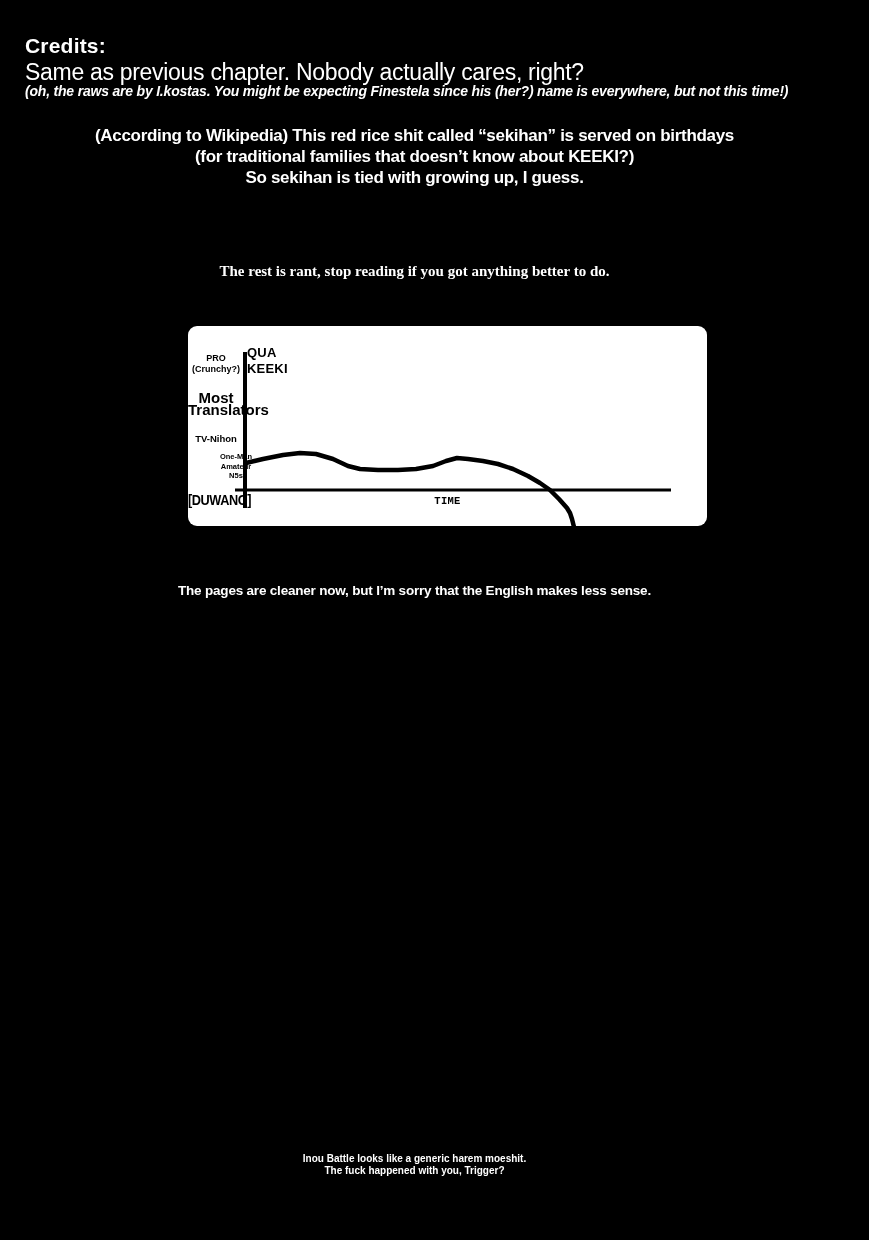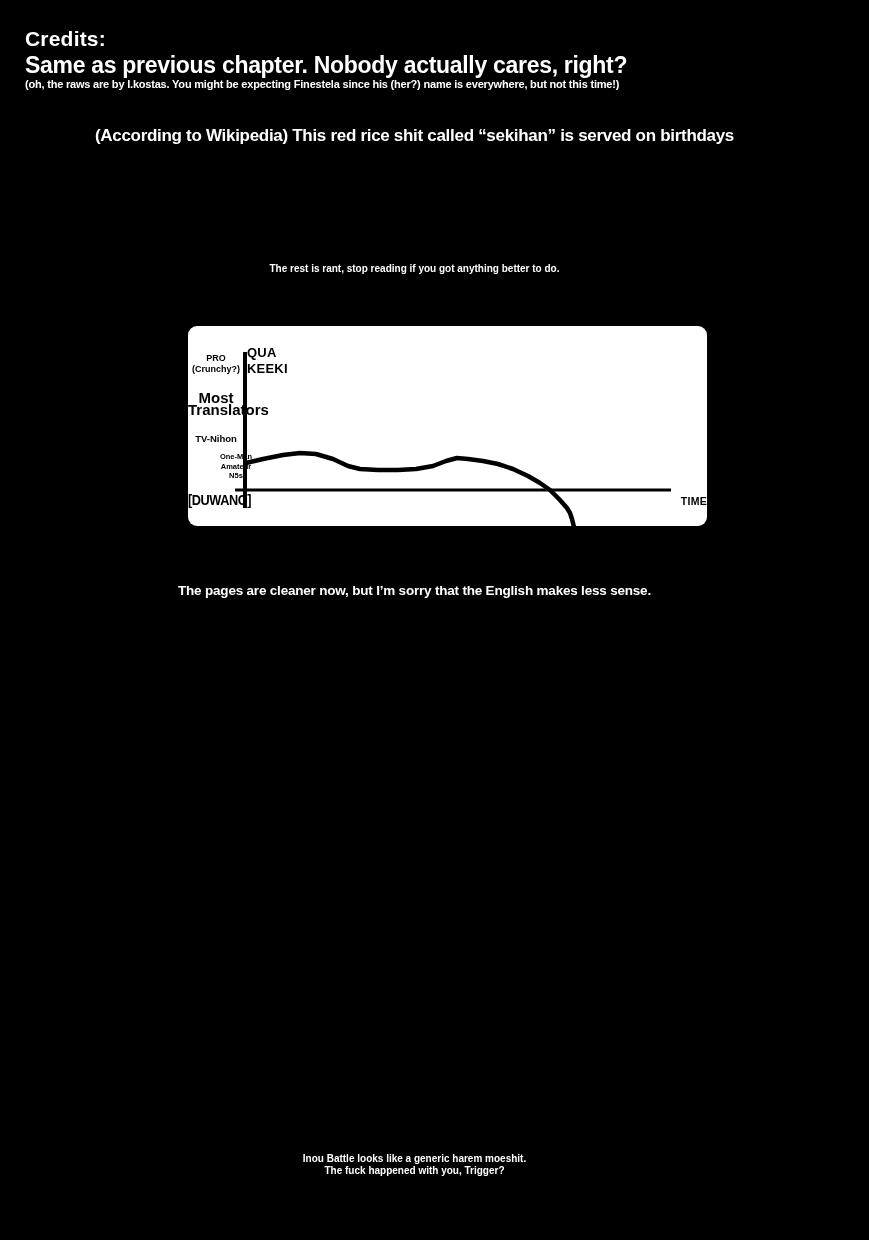--- a/index.html
+++ b/index.html
@@ -16,43 +16,44 @@
     position: relative;
     width: 869px;
     height: 1240px;
     background: #000;
   }
 
   
   .header {
     position: absolute;
     left: 25px;
-    top: 26px;
+    top: 33px;
     text-align: left;
   }
   .credits-title {
     font-size: 21px;
     font-weight: bold;
     line-height: 26px;
     letter-spacing: 0.2px;
     white-space: nowrap;
   }
   .credits-subtitle {
     font-size: 23px;
-    font-weight: bold;
+    font-weight: normal;
     line-height: 26px;
     letter-spacing: -0.3px;
     white-space: nowrap;
   }
   .credits-note {
-    font-size: 11px;
+    font-size: 14px;
     font-weight: bold;
     line-height: 12px;
     letter-spacing: -0.2px;
     white-space: nowrap;
+    font-style: italic;
   }
 
   
   .center-stack {
     position: absolute;
     left: 0;
     width: 829px;
     display: flex;
     flex-direction: column;
     align-items: center;
@@ -61,23 +62,24 @@
   .wiki-line {
     font-size: 17px;
     font-weight: bold;
     line-height: 21px;
     letter-spacing: -0.3px;
     white-space: nowrap;
     text-align: center;
   }
   .rant-block { top: 263px; }
   .rant-line {
-    font-size: 10px;
-    font-weight: bold;
-    white-space: nowrap;
+    font-size: 15px;
+    font-weight: bold;
+    white-space: nowrap;
+    font-family: Liberation Serif, serif;
   }
   .pages-block { top: 583px; }
   .pages-line {
     font-size: 13.5px;
     font-weight: bold;
     letter-spacing: -0.2px;
     white-space: nowrap;
   }
   .footer-block { top: 1153px; }
   .footer-line {
@@ -135,37 +137,40 @@
     transform: scaleX(0.82);
     transform-origin: left center;
     text-align: center;
     white-space: nowrap;
   }
   .xlabel {
     left: 0;
     right: 0;
     top: 169px;
     font-size: 10.5px;
-    text-align: right;
+    text-align: center;
     letter-spacing: 0.3px;
+    font-family: Liberation Mono, monospace;
   }
 </style>
 </head>
 <body>
 
 <div class="page">
 
   <div class="header">
     <div class="credits-title">Credits:</div>
     <div class="credits-subtitle">Same as previous chapter. Nobody actually cares, right?</div>
     <div class="credits-note">(oh, the raws are by I.kostas. You might be expecting Finestela since his (her?) name is everywhere, but not this time!)</div>
   </div>
 
   <div class="center-stack wiki-block">
     <div class="wiki-line">(According to Wikipedia) This red rice shit called “sekihan” is served on birthdays</div>
+    <div class="wiki-line">(for traditional families that doesn’t know about KEEKI?)</div>
+    <div class="wiki-line">So sekihan is tied with growing up, I guess.</div>
   </div>
 
   <div class="center-stack rant-block">
     <div class="rant-line">The rest is rant, stop reading if you got anything better to do.</div>
   </div>
 
   <div class="chart-panel">
     <svg width="519" height="200" viewBox="0 0 519 200">
       <line id="y-axis-line" stroke="#000" stroke-width="4" x1="57" x2="57" y1="26" y2="182"></line>
       <line id="x-axis-line" stroke="#000" stroke-width="3" x1="47" x2="483" y1="164" y2="164"></line>

